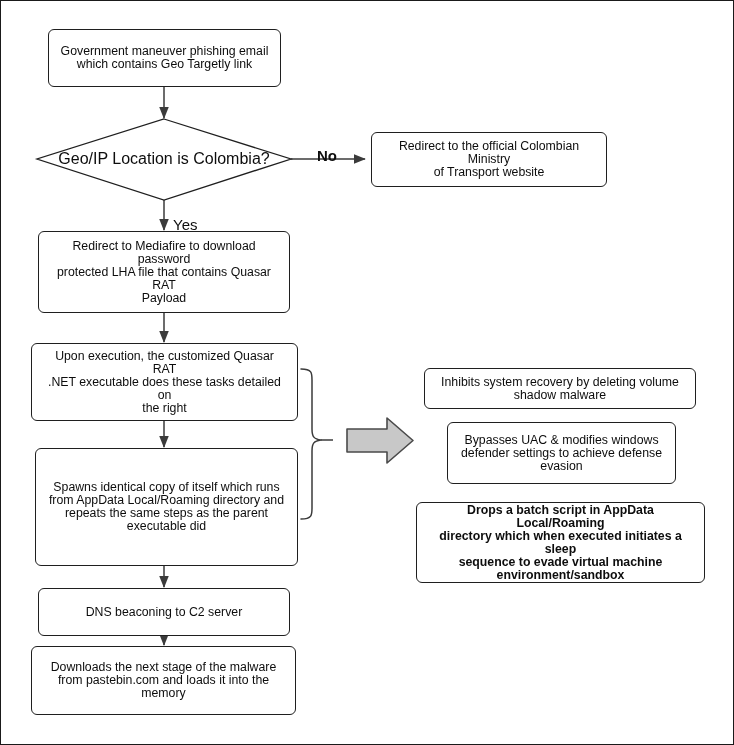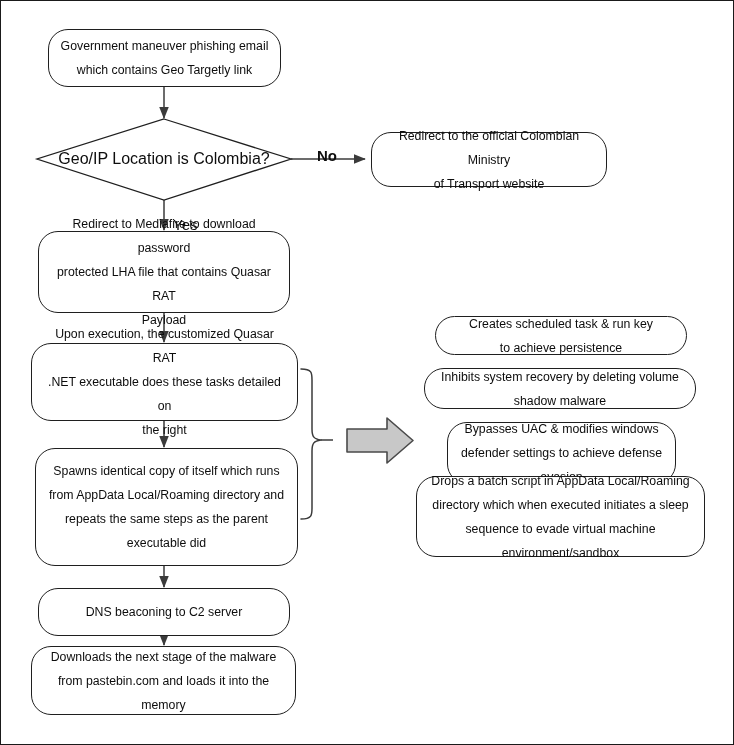--- a/index.html
+++ b/index.html
@@ -26,28 +26,28 @@
     top: 0;
     width: 734px;
     height: 745px;
     pointer-events: none;
   }
   .node {
     position: absolute;
     box-sizing: border-box;
     background: #ffffff;
     border: 1.3px solid #1f1f1f;
-    border-radius: 20px;
+    border-radius: 6px;
     display: flex;
     align-items: center;
     justify-content: center;
     text-align: center;
     color: #0d0d0d;
     font-size: 12.3px;
-    line-height: 24px;
+    line-height: 13px;
     padding: 4px 10px;
     z-index: 3;
   }
   .node-text {
     display: block;
     white-space: pre-line;
   }
   .diamond-wrap {
     position: absolute;
     z-index: 3;
@@ -184,36 +184,32 @@
   <div class="node" style="left:37px; top:587px; width:252px; height:48px;">
     <span class="node-text">DNS beaconing to C2 server</span>
   </div>
 
   <div class="node" style="left:30px; top:645px; width:265px; height:69px;">
     <span class="node-text">Downloads the next stage of the malware
 from pastebin.com and loads it into the
 memory</span>
   </div>
 
-  <div class="node" style="left:434px; top:315px; width:252px; height:39px;">
-    <span class="node-text">Creates scheduled task &amp; run key
-to achieve persistence</span>
-  </div>
 
   <div class="node" style="left:423px; top:367px; width:272px; height:41px;">
     <span class="node-text">Inhibits system recovery by deleting volume
 shadow malware</span>
   </div>
 
   <div class="node" style="left:446px; top:421px; width:229px; height:62px;">
     <span class="node-text">Bypasses UAC &amp; modifies windows
 defender settings to achieve defense
 evasion</span>
   </div>
 
-  <div class="node" style="left:415px; top:475px; width:289px; height:81px;">
+  <div class="node" style="left:415px; top:501px; width:289px; height:81px;font-weight:bold;">
     <span class="node-text">Drops a batch script in AppData Local/Roaming
 directory which when executed initiates a sleep
 sequence to evade virtual machine
 environment/sandbox</span>
   </div>
 
 </div>
 
 </body></html>

